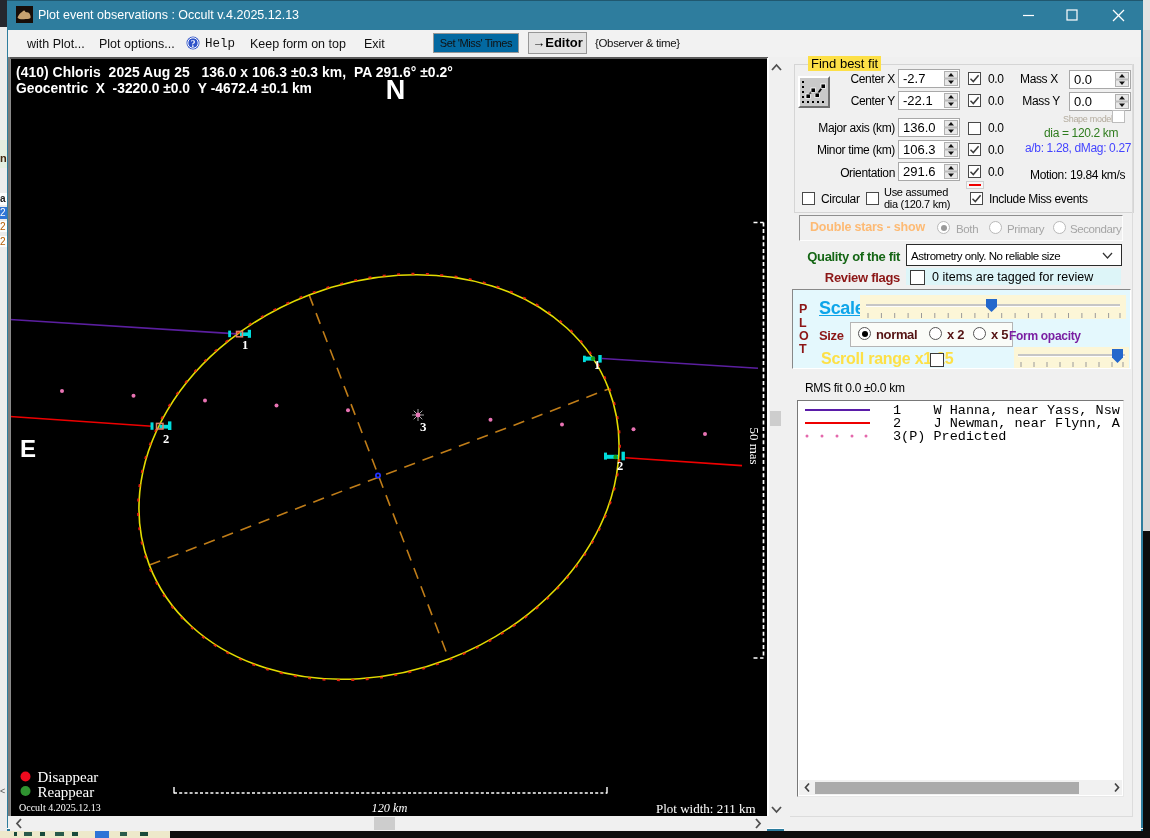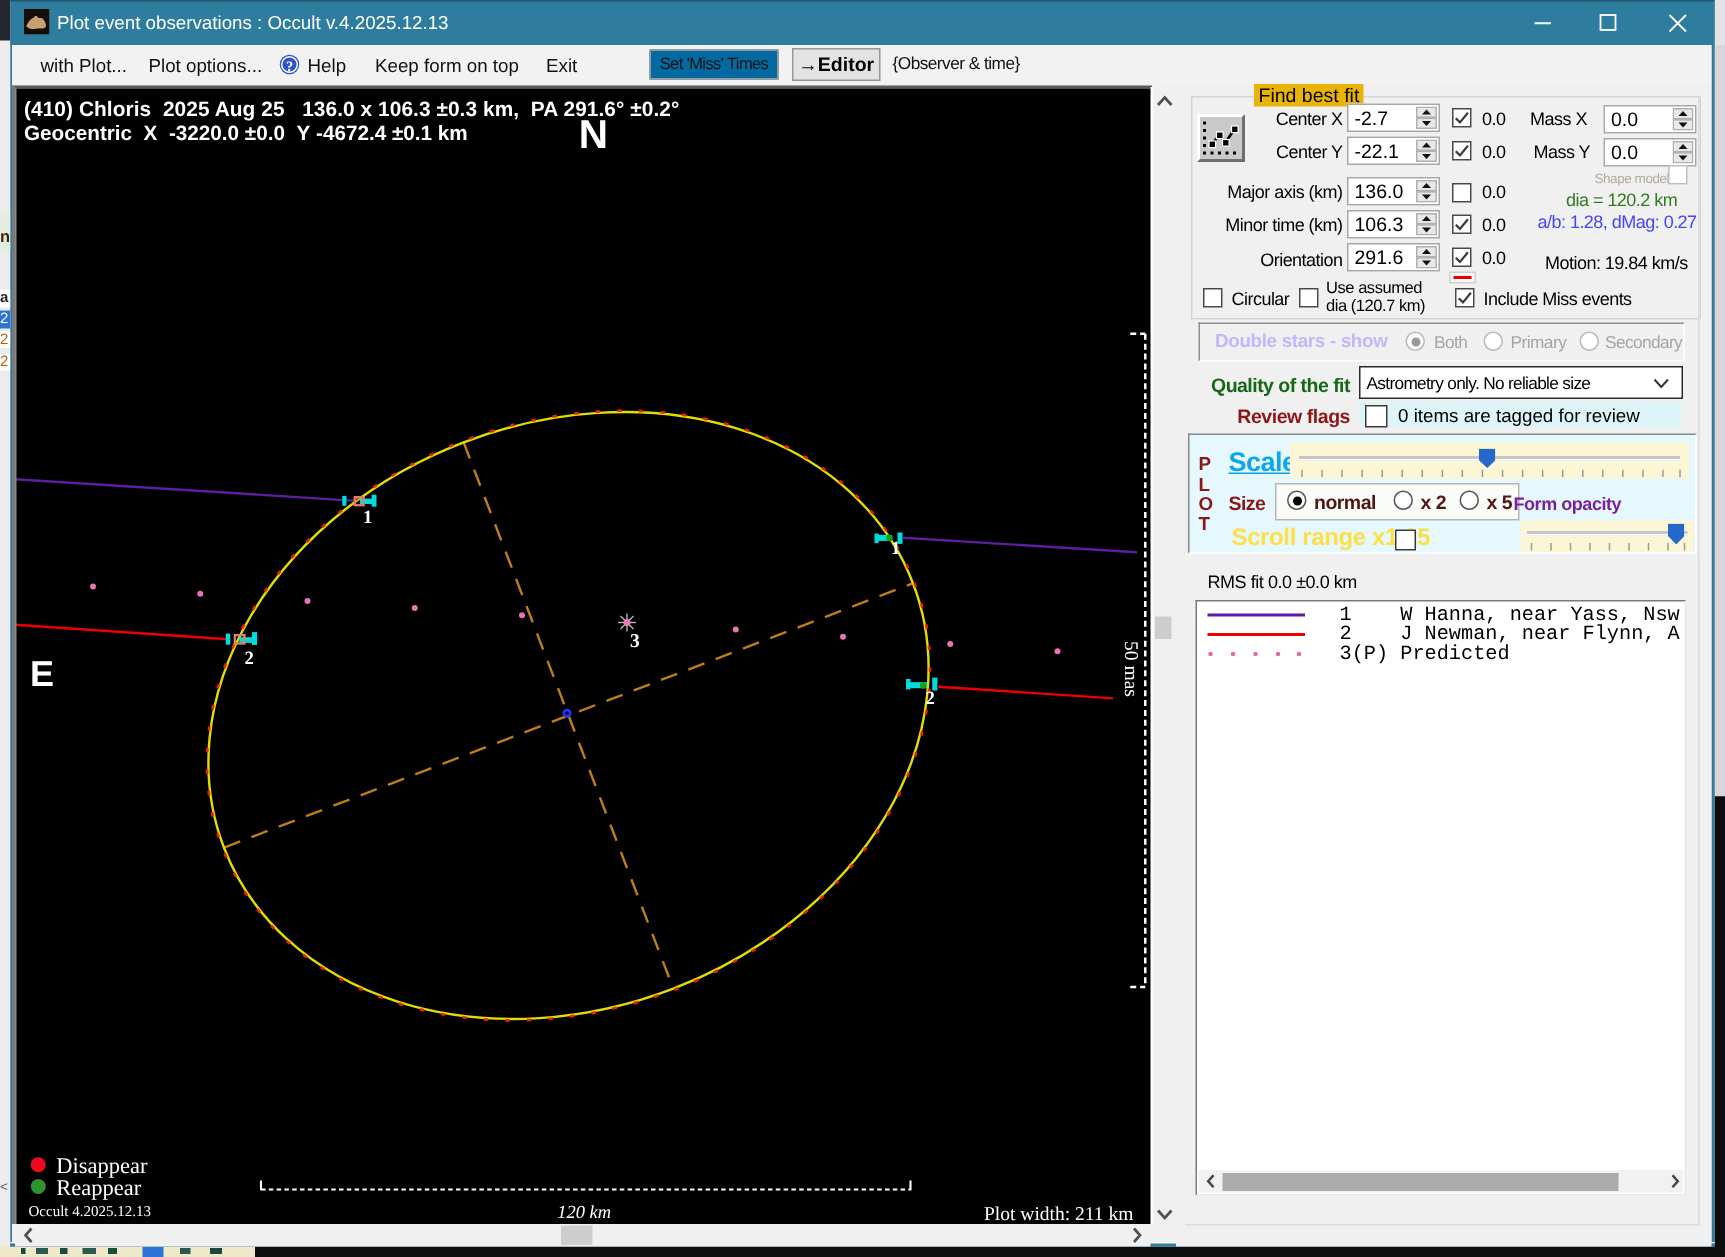--- a/index.html
+++ b/index.html
@@ -67,21 +67,21 @@
 </svg>
 
 <div class="abs" style="left:8px;top:30px;width:1133px;height:27px;background:#f2f2f2;"></div>
 <div class="abs" style="left:27px;top:37px;font-size:12.5px;color:#111;">with Plot...</div>
 <div class="abs" style="left:99px;top:37px;font-size:12.5px;color:#111;">Plot options...</div>
 <svg class="abs" style="left:186px;top:36px;" width="14" height="14">
   <circle cx="7" cy="7" r="6.5" fill="#2f53c9"></circle>
   <circle cx="7" cy="7" r="5.2" fill="none" stroke="#fff" stroke-width="1"></circle>
   <text x="7" y="11" font-size="9.5" font-weight="bold" fill="#fff" text-anchor="middle" font-family="Liberation Serif,serif">?</text>
 </svg>
-<div class="abs" style="left:205px;top:37px;font-size:12.5px;color:#111;">Help</div>
+<div class="abs" style="left:205px;top:37px;font-size:12.5px;color:#111;font-family:Liberation Mono, monospace;">Help</div>
 <div class="abs" style="left:250px;top:37px;font-size:12.5px;color:#111;">Keep form on top</div>
 <div class="abs" style="left:364px;top:37px;font-size:12.5px;color:#111;">Exit</div>
 <div class="abs" style="left:433px;top:33px;width:84px;height:18px;background:#0369a1;border:1px solid #979797;
      font-size:11px;letter-spacing:-0.4px;color:#111;text-align:center;line-height:18px;">Set 'Miss' Times</div>
 <div class="abs" style="left:528px;top:32px;width:57px;height:20px;background:#e3e3e3;border:1px solid #979797;
      font-size:13px;font-weight:bold;color:#000;text-align:center;line-height:20px;">→Editor</div>
 <div class="abs" style="left:595px;top:37px;font-size:11.5px;letter-spacing:-0.35px;color:#111;">{Observer &amp; time}</div>
 
 <div class="abs" style="left:8px;top:56.5px;width:760px;height:2px;background:#5a5a5a;"></div>
 <div class="abs" style="left:8px;top:57px;width:2px;height:759px;background:#7a7a7a;"></div>
@@ -198,21 +198,21 @@
     <path d="M7,2 L3,6.5 L7,11" fill="none" stroke="#505050" stroke-width="1.8"></path>
   </svg>
 <svg class="abs" style="left:753px;top:817px;" width="10" height="13">
     <path d="M3,2 L7,6.5 L3,11" fill="none" stroke="#505050" stroke-width="1.8"></path>
   </svg>
 <div class="abs" style="left:374px;top:817px;width:21px;height:13px;background:#cdcdcd;"></div>
 
 <div class="abs" style="left:784px;top:57px;width:357px;height:774px;background:#f0f0f0;" id="rpanel"></div>
 
 <div class="abs" style="left:794px;top:64px;width:338px;height:147px;border:1px solid #d5d5d5;"></div>
-<div class="abs" style="left:836px;top:56px;background:#eab308;padding:0 3px;font-size:13px;color:#000;">Find best fit</div>
+<div class="abs" style="left:808px;top:56px;background:#fde047;padding:0 3px;font-size:13px;color:#000;">Find best fit</div>
 
 <div class="abs" style="left:798px;top:76px;width:32px;height:32px;background:#c9c9c9;
      border-top:2px solid #fff;border-left:2px solid #fff;border-right:2px solid #6e6e6e;border-bottom:2px solid #6e6e6e;box-sizing:border-box;"></div>
 <svg class="abs" style="left:801px;top:79px;" width="26" height="26">
   <g fill="#000">
     <rect x="1" y="2" width="2" height="2"></rect>
       <rect x="1" y="7" width="2" height="2"></rect>
     <rect x="1" y="12" width="2" height="2"></rect>
       <rect x="1" y="17" width="2" height="2"></rect>
     <rect x="1" y="22" width="2" height="2"></rect>
@@ -338,21 +338,21 @@
 <div class="lab" style="left:884px;top:187px;line-height:11.5px;white-space:normal;width:80px;font-size:11px;letter-spacing:-0.3px;">Use assumed dia (120.7 km)</div>
 <div class="cb" style="left:970px;top:192px;">
     <svg width="13" height="13">
       <path d="M2.5,6.8 L5.3,9.6 L10.6,3.2" fill="none" stroke="#3c3c3c" stroke-width="1.5"></path>
     </svg>
   </div>
 <div class="lab" style="left:989px;top:192px;">Include Miss events</div>
 
 <div class="abs" style="left:799px;top:215px;width:322px;height:24px;background:#f0f0f0;
      border-top:1px solid #8e8e8e;border-left:1px solid #8e8e8e;border-right:1px solid #fdfdfd;border-bottom:1px solid #fdfdfd;"></div>
-<div class="lab" style="left:810px;top:220px;font-weight:bold;font-size:12.5px;letter-spacing:-0.2px;color:#c4b5fd;">Double stars - show</div>
+<div class="lab" style="left:810px;top:220px;font-weight:bold;font-size:12.5px;letter-spacing:-0.2px;color:#fdba74;">Double stars - show</div>
 <div class="radio" style="left:937px;top:221px;border-color:#b9b9b9;">
     <div class="dot" style="background:#9a9a9a;"></div>
   </div>
 <div class="lab" style="left:956px;top:222px;font-size:11.5px;color:#a5a5a5;">Both</div>
 <div class="radio" style="left:989px;top:221px;border-color:#b9b9b9;"></div>
 <div class="lab" style="left:1007px;top:222px;font-size:11.5px;color:#a5a5a5;">Primary</div>
 <div class="radio" style="left:1053px;top:221px;border-color:#b9b9b9;"></div>
 <div class="lab" style="left:1070px;top:222px;font-size:11.5px;letter-spacing:-0.4px;color:#a5a5a5;">Secondary</div>
 
 <div class="lab" style="left:798px;top:250px;width:102px;text-align:right;font-weight:bold;font-size:13px;color:#156615;">Quality of the fit</div>

